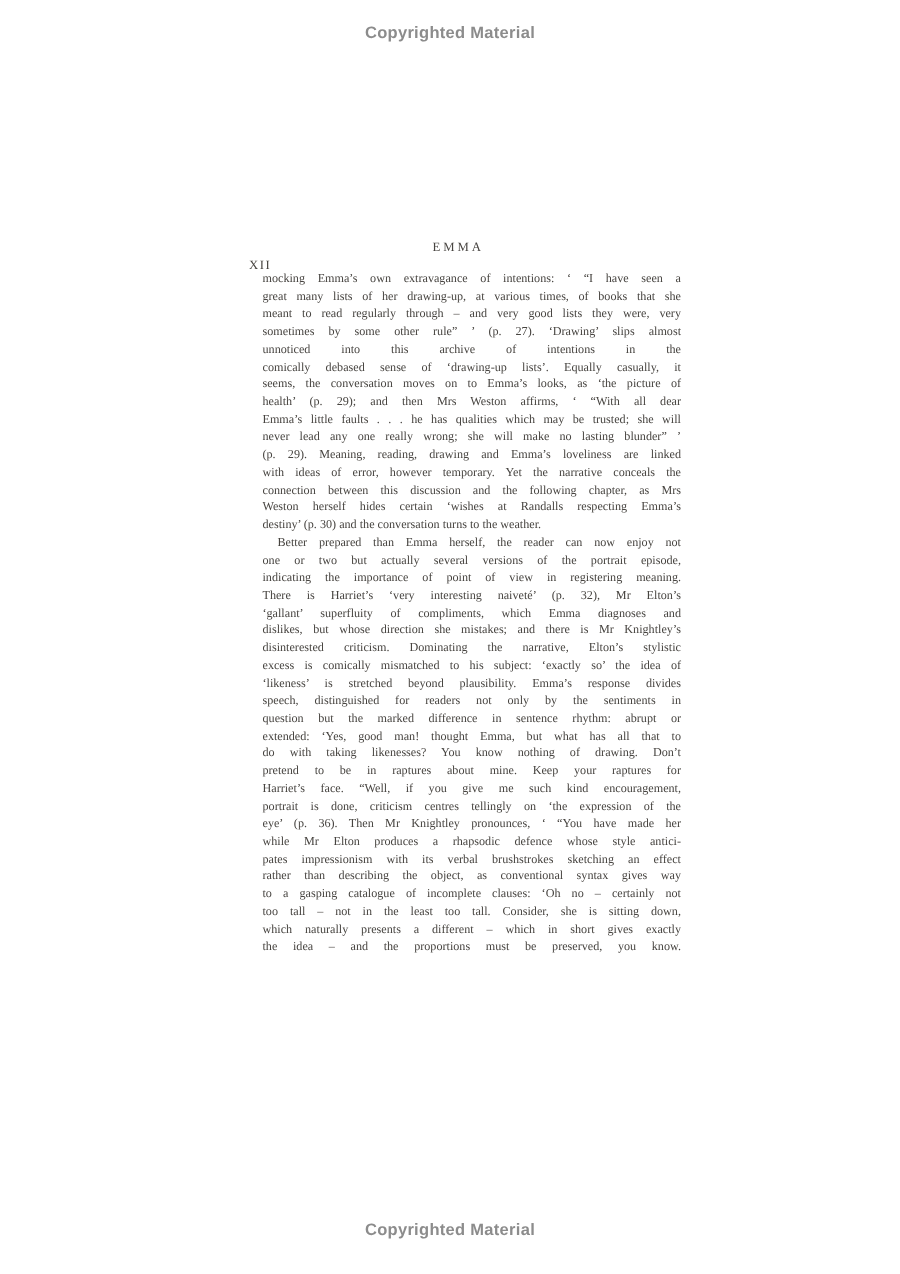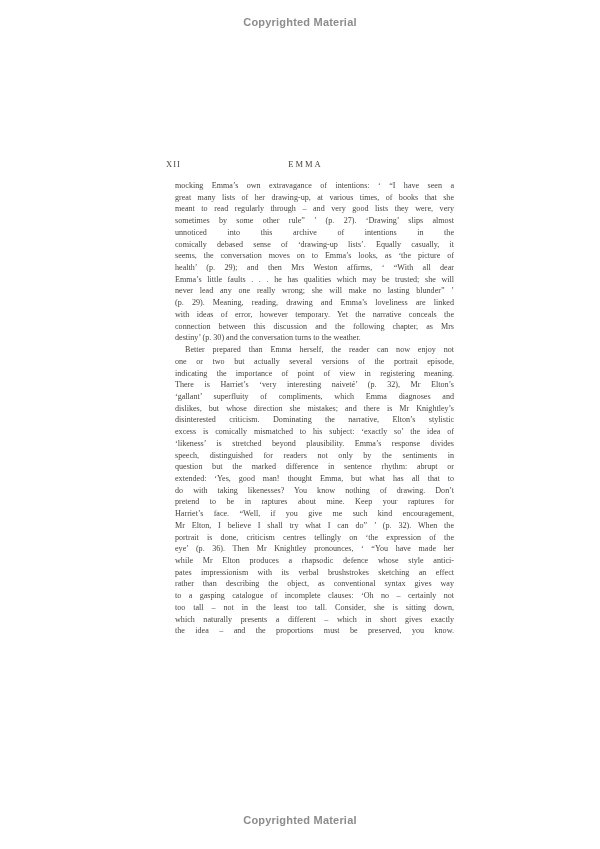--- a/index.html
+++ b/index.html
@@ -30,21 +30,21 @@
     left: 166px;
     width: 279px;
     height: 12px;
     font-family: "Liberation Serif", serif;
     font-size: 8.5px;
     color: #474440;
   }
   .page-number {
     position: absolute;
     left: 0;
-    top: 0;
+    top: 12px;
     letter-spacing: 1px;
   }
   .running-title {
     display: block;
     text-align: center;
     letter-spacing: 2px;
   }
 
   .text-block {
     position: absolute;
@@ -84,39 +84,39 @@
         <div class="line">sometimes by some other rule” ’ (p. 27). ‘Drawing’ slips almost</div>
         <div class="line">unnoticed into this archive of intentions in the</div>
         <div class="line">comically debased sense of ‘drawing-up lists’. Equally casually, it</div>
         <div class="line">seems, the conversation moves on to Emma’s looks, as ‘the picture of</div>
         <div class="line">health’ (p. 29); and then Mrs Weston affirms, ‘ “With all dear</div>
         <div class="line">Emma’s little faults . . . he has qualities which may be trusted; she will</div>
         <div class="line">never lead any one really wrong; she will make no lasting blunder” ’</div>
         <div class="line">(p. 29). Meaning, reading, drawing and Emma’s loveliness are linked</div>
         <div class="line">with ideas of error, however temporary. Yet the narrative conceals the</div>
         <div class="line">connection between this discussion and the following chapter, as Mrs</div>
+        <div class="line">Weston herself hides certain ‘wishes at Randalls respecting Emma’s</div>
         <div class="line last-left">destiny’ (p. 30) and the conversation turns to the weather.</div>
       </div>
       <div class="para">
         <div class="line indent">Better prepared than Emma herself, the reader can now enjoy not</div>
         <div class="line">one or two but actually several versions of the portrait episode,</div>
         <div class="line">indicating the importance of point of view in registering meaning.</div>
         <div class="line">There is Harriet’s ‘very interesting naiveté’ (p. 32), Mr Elton’s</div>
         <div class="line">‘gallant’ superfluity of compliments, which Emma diagnoses and</div>
         <div class="line">dislikes, but whose direction she mistakes; and there is Mr Knightley’s</div>
         <div class="line">disinterested criticism. Dominating the narrative, Elton’s stylistic</div>
         <div class="line">excess is comically mismatched to his subject: ‘exactly so’ the idea of</div>
         <div class="line">‘likeness’ is stretched beyond plausibility. Emma’s response divides</div>
         <div class="line">speech, distinguished for readers not only by the sentiments in</div>
         <div class="line">question but the marked difference in sentence rhythm: abrupt or</div>
         <div class="line">extended: ‘Yes, good man! thought Emma, but what has all that to</div>
         <div class="line">do with taking likenesses? You know nothing of drawing. Don’t</div>
         <div class="line">pretend to be in raptures about mine. Keep your raptures for</div>
         <div class="line">Harriet’s face. “Well, if you give me such kind encouragement,</div>
-        <div class="line">Mr Elton, I believe I shall try what I can do” ’ (p. 32). When the</div>
         <div class="line">portrait is done, criticism centres tellingly on ‘the expression of the</div>
         <div class="line">eye’ (p. 36). Then Mr Knightley pronounces, ‘ “You have made her</div>
         <div class="line">while Mr Elton produces a rhapsodic defence whose style antici-</div>
         <div class="line">pates impressionism with its verbal brushstrokes sketching an effect</div>
         <div class="line">rather than describing the object, as conventional syntax gives way</div>
         <div class="line">to a gasping catalogue of incomplete clauses: ‘Oh no – certainly not</div>
         <div class="line">too tall – not in the least too tall. Consider, she is sitting down,</div>
         <div class="line">which naturally presents a different – which in short gives exactly</div>
         <div class="line">the idea – and the proportions must be preserved, you know.</div>
       </div>

